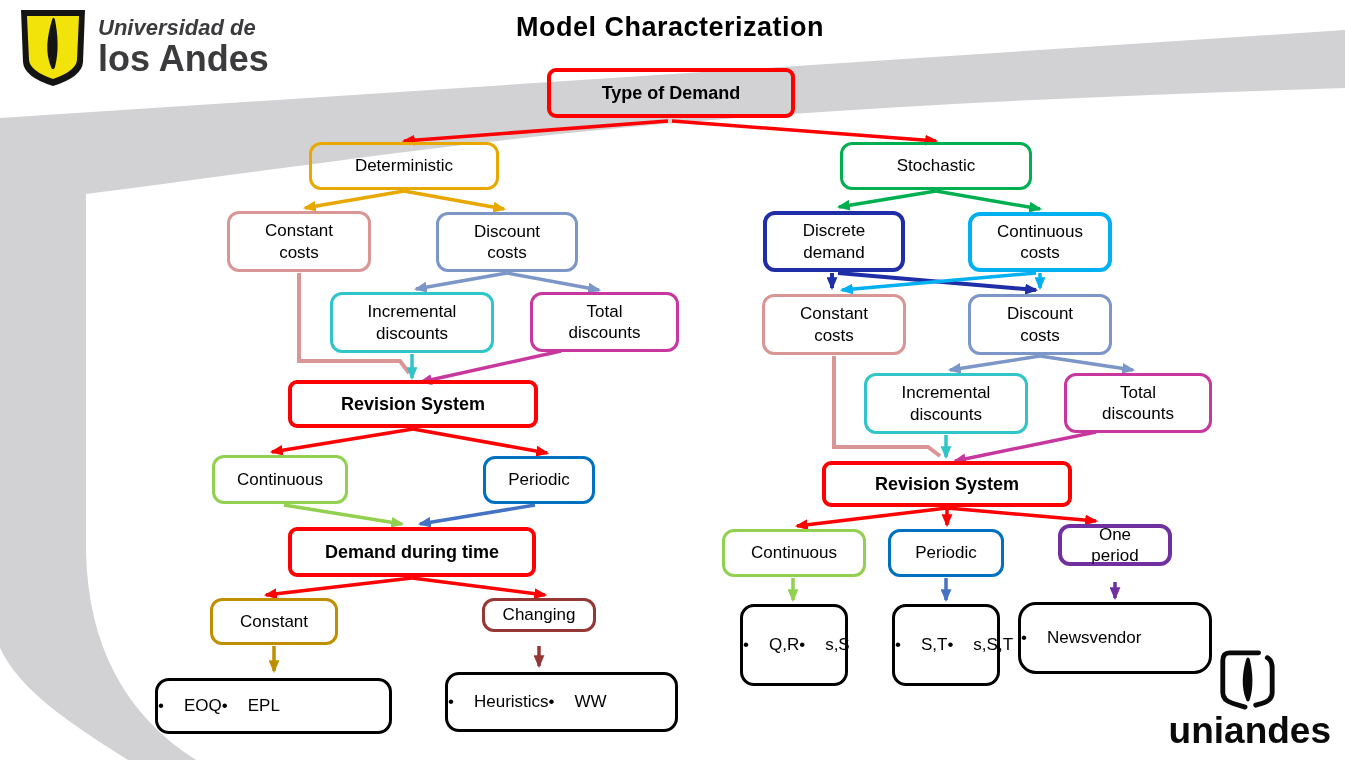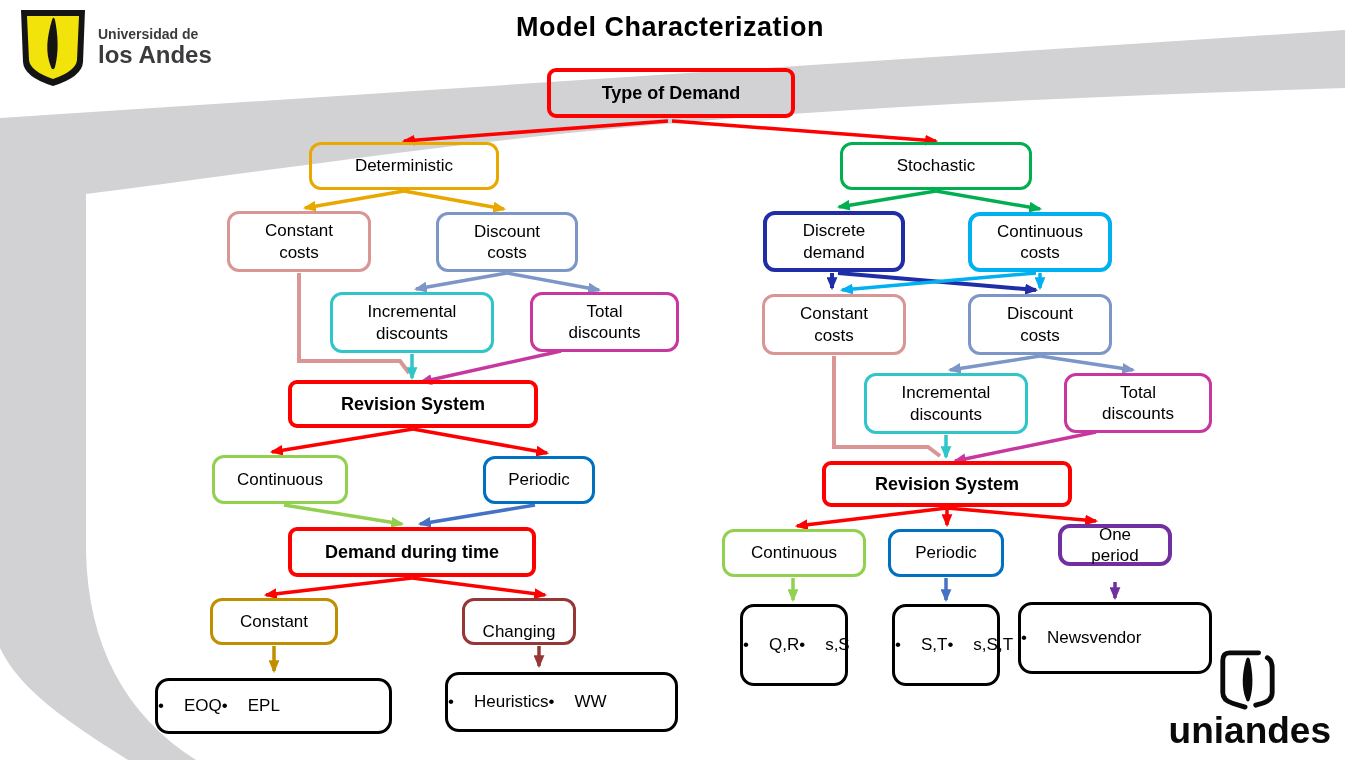--- a/index.html
+++ b/index.html
@@ -33,22 +33,22 @@
   .node.leaf  { border-color:#000000; border-width:3.5px; border-radius:14px;
                 flex-direction:row; justify-content:flex-start; }
   .leaf-line { display:flex; align-items:center; }
   .leaf-line::before { content:"\2022"; margin-right:20px; }
   #title {
     position:absolute; left:430px; top:12px; width:480px; z-index:2;
     text-align:center; font-size:27px; font-weight:bold; letter-spacing:0.5px;
   }
   #uni-logo { position:absolute; left:18px; top:6px; z-index:2; display:flex; align-items:center; }
   #uni-logo .txt { margin-left:10px; color:#3B3B3D; font-weight:bold; }
-  #uni-logo .l1 { font-size:14px; line-height:1.0; }
-  #uni-logo .l2 { font-size:24px; line-height:1.0; margin-top:2px; }
+  #uni-logo .l1 { font-size:22px; line-height:1.0;font-style:italic; }
+  #uni-logo .l2 { font-size:36px; line-height:1.0; margin-top:2px; }
   #footer-logo { position:absolute; right:14px; bottom:8px; z-index:2; display:flex; align-items:center;flex-direction:column; }
   #footer-logo .txt { font-size:37px; font-weight:bold; color:#0A0A0A; margin-left:6px; letter-spacing:0px; }
 </style>
 </head>
 <body>
 
 <div id="slide">
 
   <svg id="bg-layer" viewBox="0 0 1345 760" aria-hidden="true">
     <path d="M 0,118 L 1345,30 L 1345,88
@@ -193,21 +193,21 @@
     </div>
   <div class="node mblue" style="left:483px;top:456px;width:112px;height:48px;">
       <span>Periodic</span>
     </div>
   <div class="node red" style="left:288px;top:527px;width:248px;height:50px;">
       <span style="max-width:180px;">Demand during time</span>
     </div>
   <div class="node dgold" style="left:210px;top:598px;width:128px;height:47px;">
       <span>Constant</span>
     </div>
-  <div class="node maroon" style="left:462px;top:598px;width:114px;height:47px;align-items:flex-end;">
+  <div class="node maroon" style="left:482px;top:598px;width:114px;height:34px;">
       <span>Changing</span>
     </div>
   <div class="node leaf" style="left:155px;top:678px;width:237px;height:56px;">
     <span class="leaf-line">
         <span>EOQ</span>
       </span>
     <span class="leaf-line">
         <span>EPL</span>
       </span>
   </div>
@@ -262,21 +262,21 @@
       </span>
   </div>
   <div class="node leaf" style="left:892px;top:604px;width:108px;height:82px;">
     <span class="leaf-line">
         <span>S,T</span>
       </span>
     <span class="leaf-line">
         <span>s,S,T</span>
       </span>
   </div>
-  <div class="node leaf" style="left:1018px;top:602px;width:194px;height:72px;">
+  <div class="node leaf" style="left:1018px;top:602px;width:194px;height:72px;border-radius:18px;">
     <span class="leaf-line">
         <span>Newsvendor</span>
       </span>
   </div>
 
   <div id="footer-logo">
     <svg width="62" height="62" viewBox="0 0 64 64" aria-hidden="true">
       <path d="M44,5 L14,5 Q7,5 7,13 L7,46 Q7,54 17,57 L30,61" fill="none" stroke="#0A0A0A" stroke-width="5" stroke-linecap="round"></path>
       <path d="M53,10 Q58,13 58,21 L58,46 Q58,54 48,57 L41,59" fill="none" stroke="#0A0A0A" stroke-width="5" stroke-linecap="round"></path>
       <path d="M31,12 C27,26 26,40 31,53 C32,56 34,56 35,53 C39,40 38,25 35,12 C34,9 32,9 31,12 Z" fill="#0A0A0A"></path>

